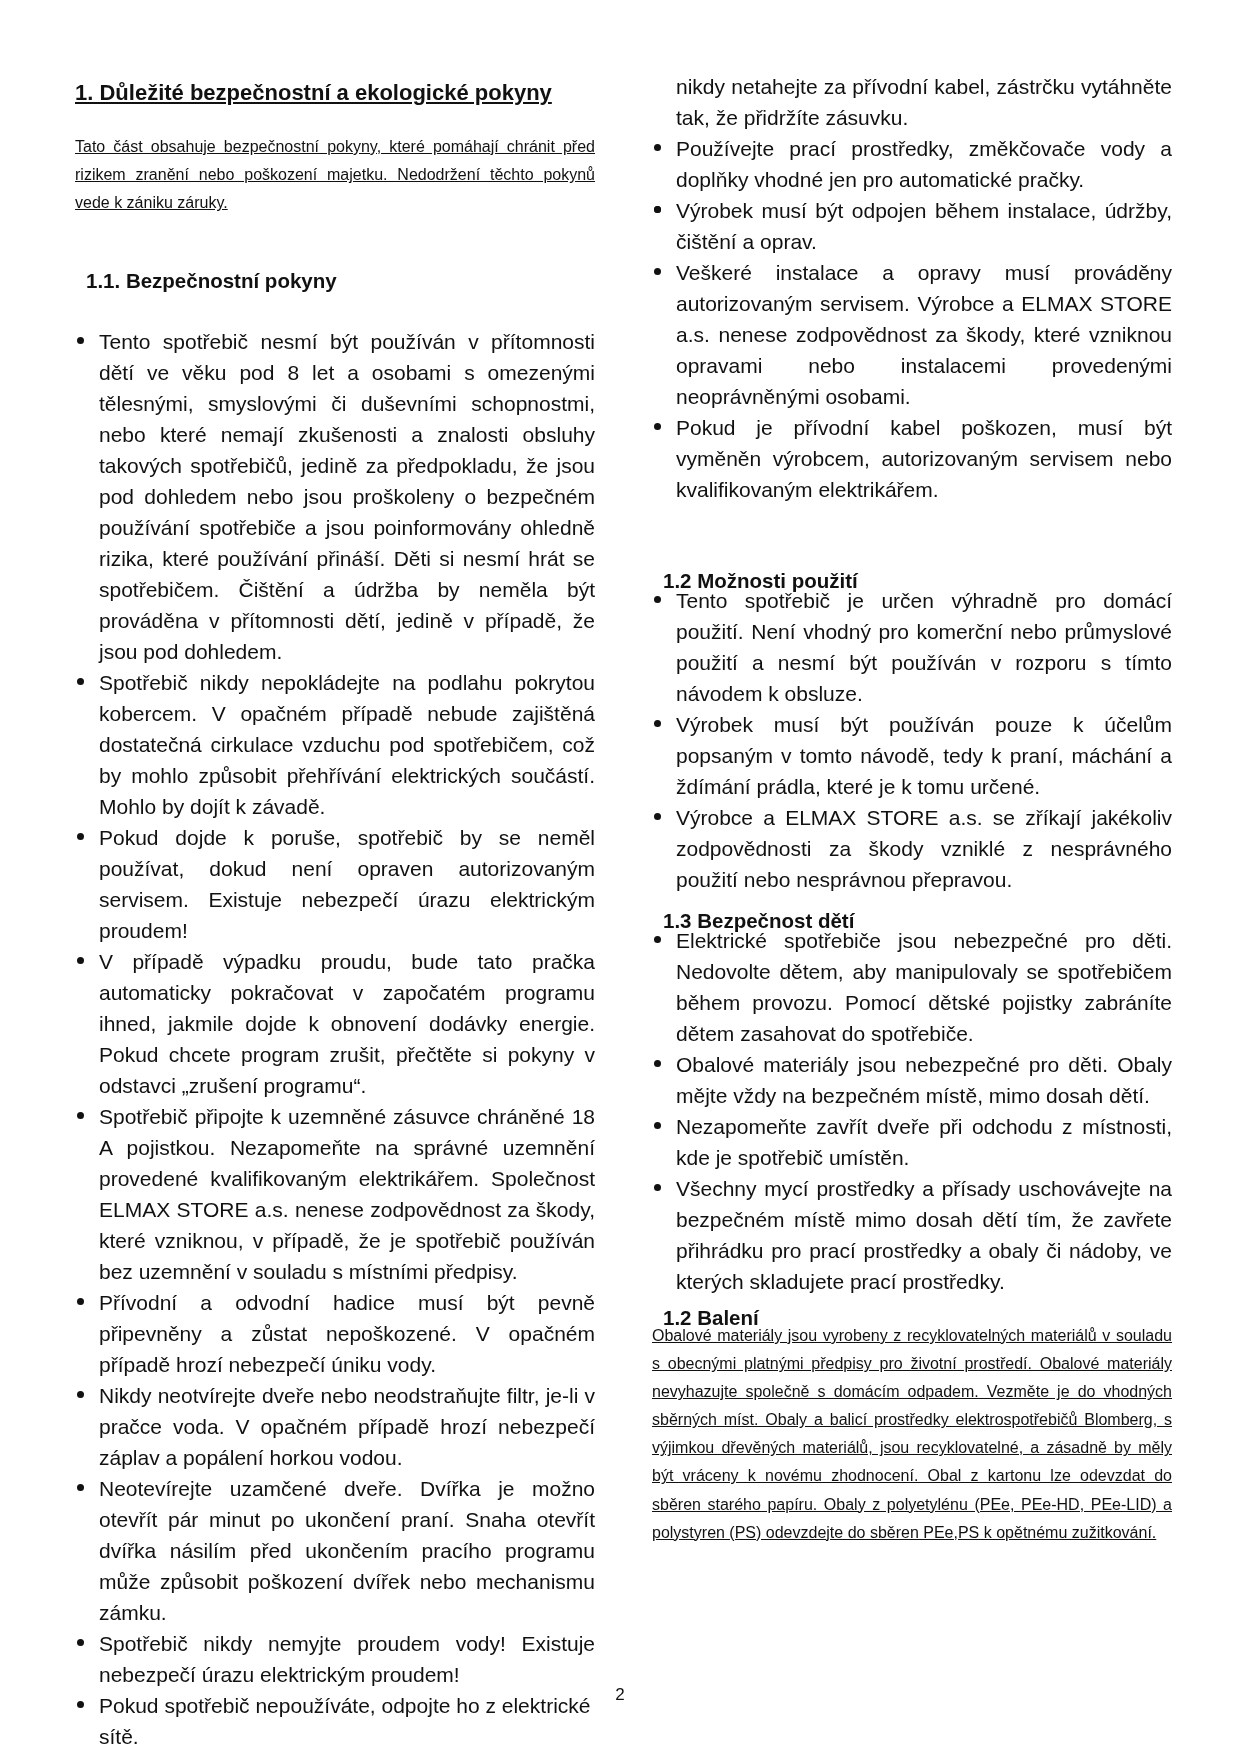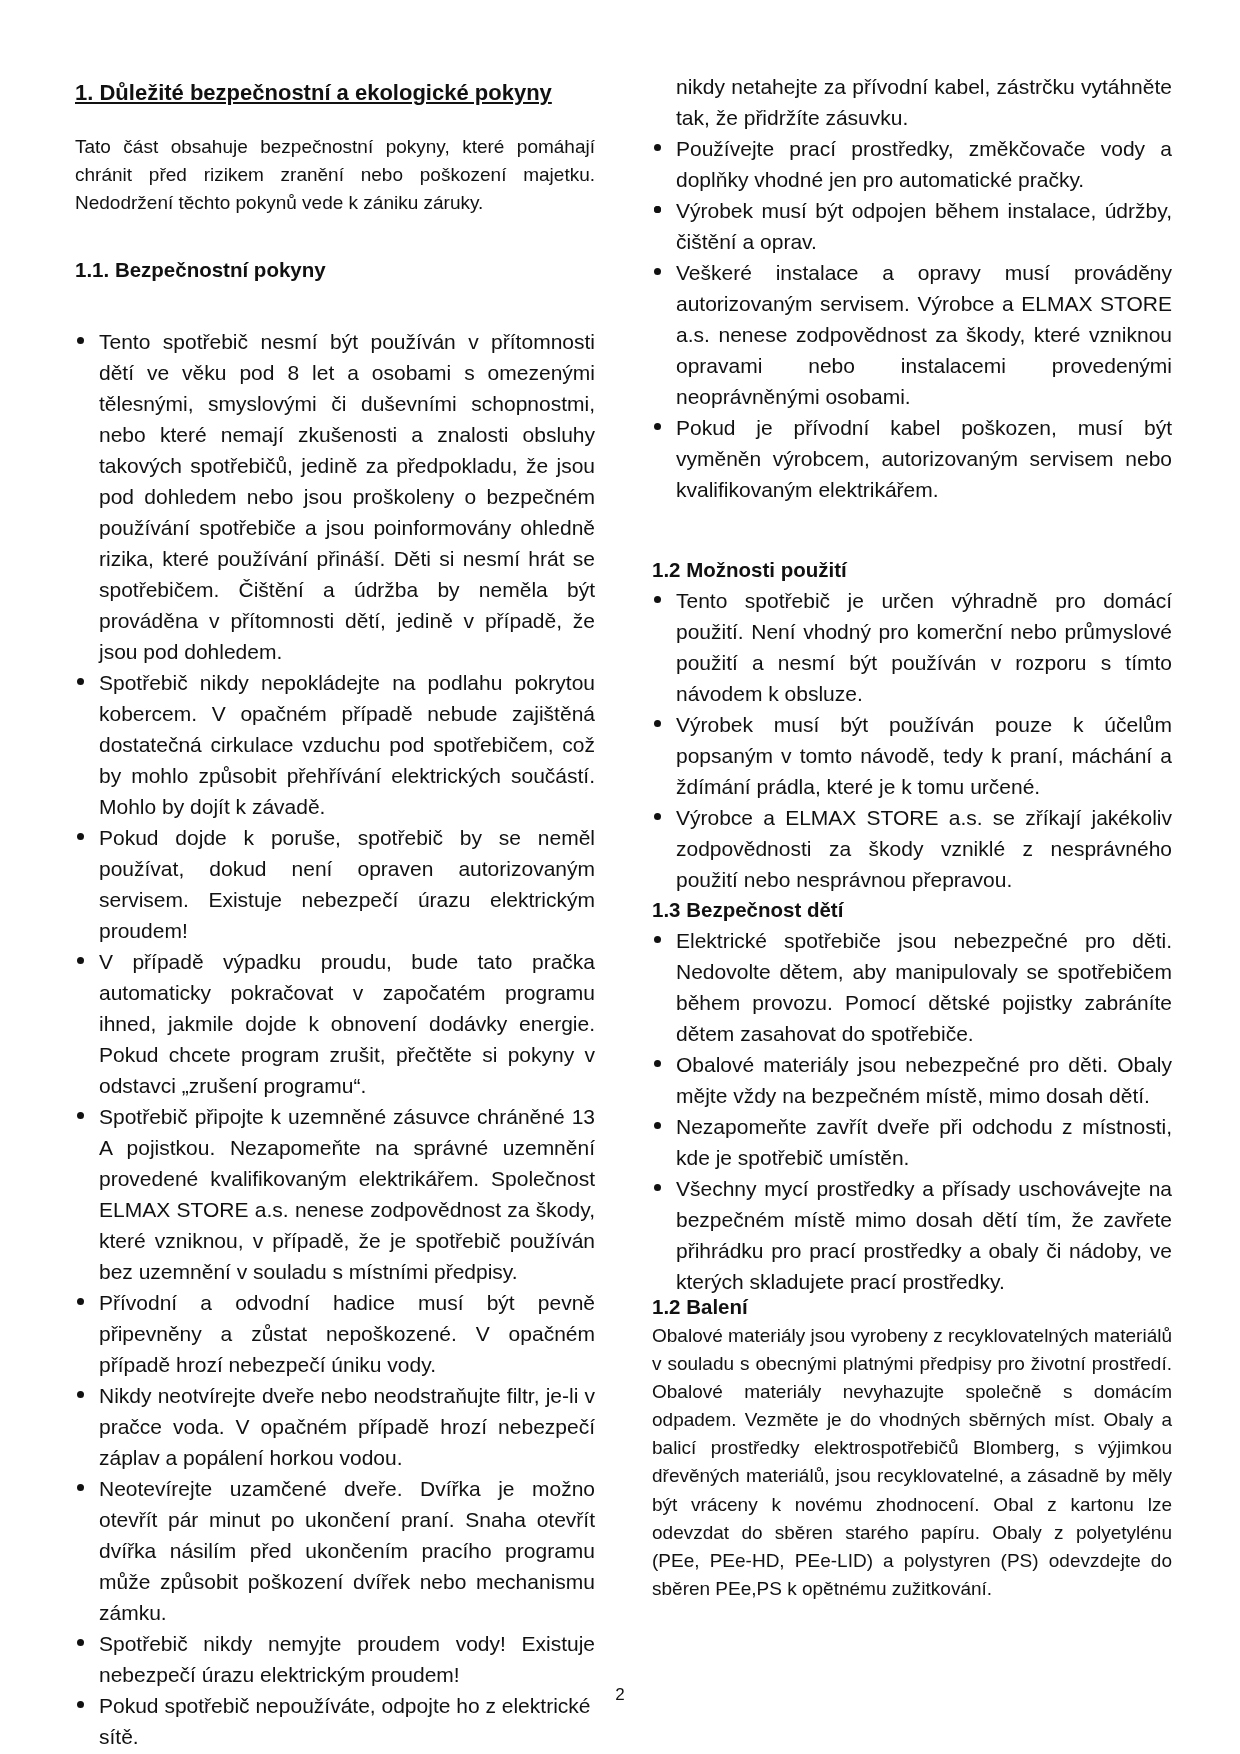--- a/index.html
+++ b/index.html
@@ -3,22 +3,22 @@
 <meta charset="utf-8">
 <style>
   html, body { margin: 0; padding: 0; background: #ffffff; }
   body { width: 1240px; height: 1754px; position: relative; overflow: hidden;
          font-family: "Liberation Sans", "DejaVu Sans", sans-serif; color: #111; }
   .col { position: absolute; top: 0; width: 520px; }
   .col-left { left: 75px; }
   .col-right { left: 652px; }
   .h1 { font-weight: bold; font-size: 22px; line-height: 34px; text-decoration: underline;
         margin: 0; position: absolute; top: 76px; left: 0; width: 520px; }
-  .block { font-size: 19px; line-height: 28.1px; text-align: justify; }
-  .h2 { font-weight: bold; font-size: 20.5px; line-height: 28px; margin: 0; }
+  .block { font-size: 16px; line-height: 28.1px; text-align: justify; text-decoration: underline; }
+  .h2 { font-weight: bold; font-size: 20.5px; line-height: 28px; margin: 11px; }
   ul.bullets { list-style: none; margin: 0; padding: 0; }
   ul.bullets li { position: relative; padding-left: 24px; font-size: 21px; line-height: 31px;
                   text-align: justify; }
   ul.bullets li .dot { position: absolute; left: 2px; top: 11px; width: 7px; height: 7px;
                        border-radius: 50%; background: #111; }
   .abs { position: absolute; left: 0; width: 520px; }
   .page-number { position: absolute; top: 1685px; left: 0; width: 1240px; text-align: center;
                  font-size: 17px; }
 </style>
 </head>
@@ -29,21 +29,21 @@
 
   <p class="block abs" style="top:133px; margin:0;">Tato část obsahuje bezpečnostní pokyny, které pomáhají chránit před rizikem zranění nebo poškození majetku. Nedodržení těchto pokynů vede k zániku záruky.</p>
 
   <h2 class="h2 abs" style="top:256px;">1.1. Bezpečnostní pokyny</h2>
 
   <ul class="bullets abs" style="top:285px;margin-top:41px;">
     <li><span class="dot"></span><span>Tento spotřebič nesmí být používán v přítomnosti dětí ve věku pod 8 let a osobami s omezenými tělesnými, smyslovými či duševními schopnostmi, nebo které nemají zkušenosti a znalosti obsluhy takových spotřebičů, jedině za předpokladu, že jsou pod dohledem nebo jsou proškoleny o bezpečném používání spotřebiče a jsou poinformovány ohledně rizika, které používání přináší. Děti si nesmí hrát se spotřebičem. Čištění a údržba by neměla být prováděna v přítomnosti dětí, jedině v případě, že jsou pod dohledem.</span></li>
     <li><span class="dot"></span><span>Spotřebič nikdy nepokládejte na podlahu pokrytou kobercem. V opačném případě nebude zajištěná dostatečná cirkulace vzduchu pod spotřebičem, což by mohlo způsobit přehřívání elektrických součástí. Mohlo by dojít k závadě.</span></li>
     <li><span class="dot"></span><span>Pokud dojde k poruše, spotřebič by se neměl používat, dokud není opraven autorizovaným servisem. Existuje nebezpečí úrazu elektrickým proudem!</span></li>
     <li><span class="dot"></span><span>V případě výpadku proudu, bude tato pračka automaticky pokračovat v započatém programu ihned, jakmile dojde k obnovení dodávky energie. Pokud chcete program zrušit, přečtěte si pokyny v odstavci „zrušení programu“.</span></li>
-    <li><span class="dot"></span><span>Spotřebič připojte k uzemněné zásuvce chráněné 13 A pojistkou. Nezapomeňte na správné uzemnění provedené kvalifikovaným elektrikářem. Společnost ELMAX STORE a.s. nenese zodpovědnost za škody, které vzniknou, v případě, že je spotřebič používán bez uzemnění v souladu s místními předpisy.</span></li>
+    <li><span class="dot"></span><span>Spotřebič připojte k uzemněné zásuvce chráněné 18 A pojistkou. Nezapomeňte na správné uzemnění provedené kvalifikovaným elektrikářem. Společnost ELMAX STORE a.s. nenese zodpovědnost za škody, které vzniknou, v případě, že je spotřebič používán bez uzemnění v souladu s místními předpisy.</span></li>
     <li><span class="dot"></span><span>Přívodní a odvodní hadice musí být pevně připevněny a zůstat nepoškozené. V opačném případě hrozí nebezpečí úniku vody.</span></li>
     <li><span class="dot"></span><span>Nikdy neotvírejte dveře nebo neodstraňujte filtr, je-li v pračce voda. V opačném případě hrozí nebezpečí záplav a popálení horkou vodou.</span></li>
     <li><span class="dot"></span><span>Neotevírejte uzamčené dveře. Dvířka je možno otevřít pár minut po ukončení praní. Snaha otevřít dvířka násilím před ukončením pracího programu může způsobit poškození dvířek nebo mechanismu zámku.</span></li>
     <li><span class="dot"></span><span>Spotřebič nikdy nemyjte proudem vody! Existuje nebezpečí úrazu elektrickým proudem!</span></li>
     <li style="text-align:left;"><span class="dot"></span><span>Pokud spotřebič nepoužíváte, odpojte ho z elektrické sítě.</span></li>
     <li style="text-align-last:justify;"><span class="dot"></span><span>Zástrčky se nikdy nedotýkejte vlhkýma nebo mokrýma rukama! Při vypojování z elektrické sítě</span></li>
   </ul>
 </div>
 
 <div class="col col-right">

